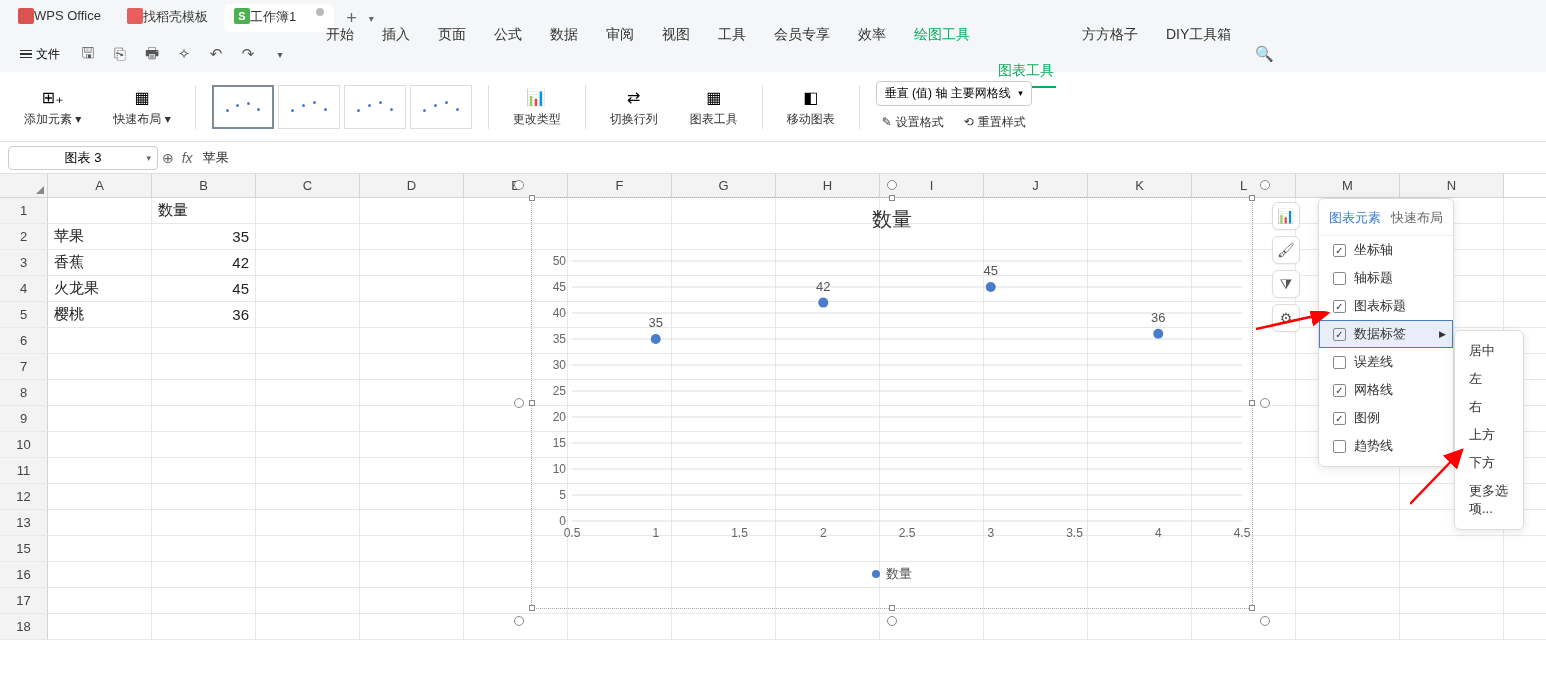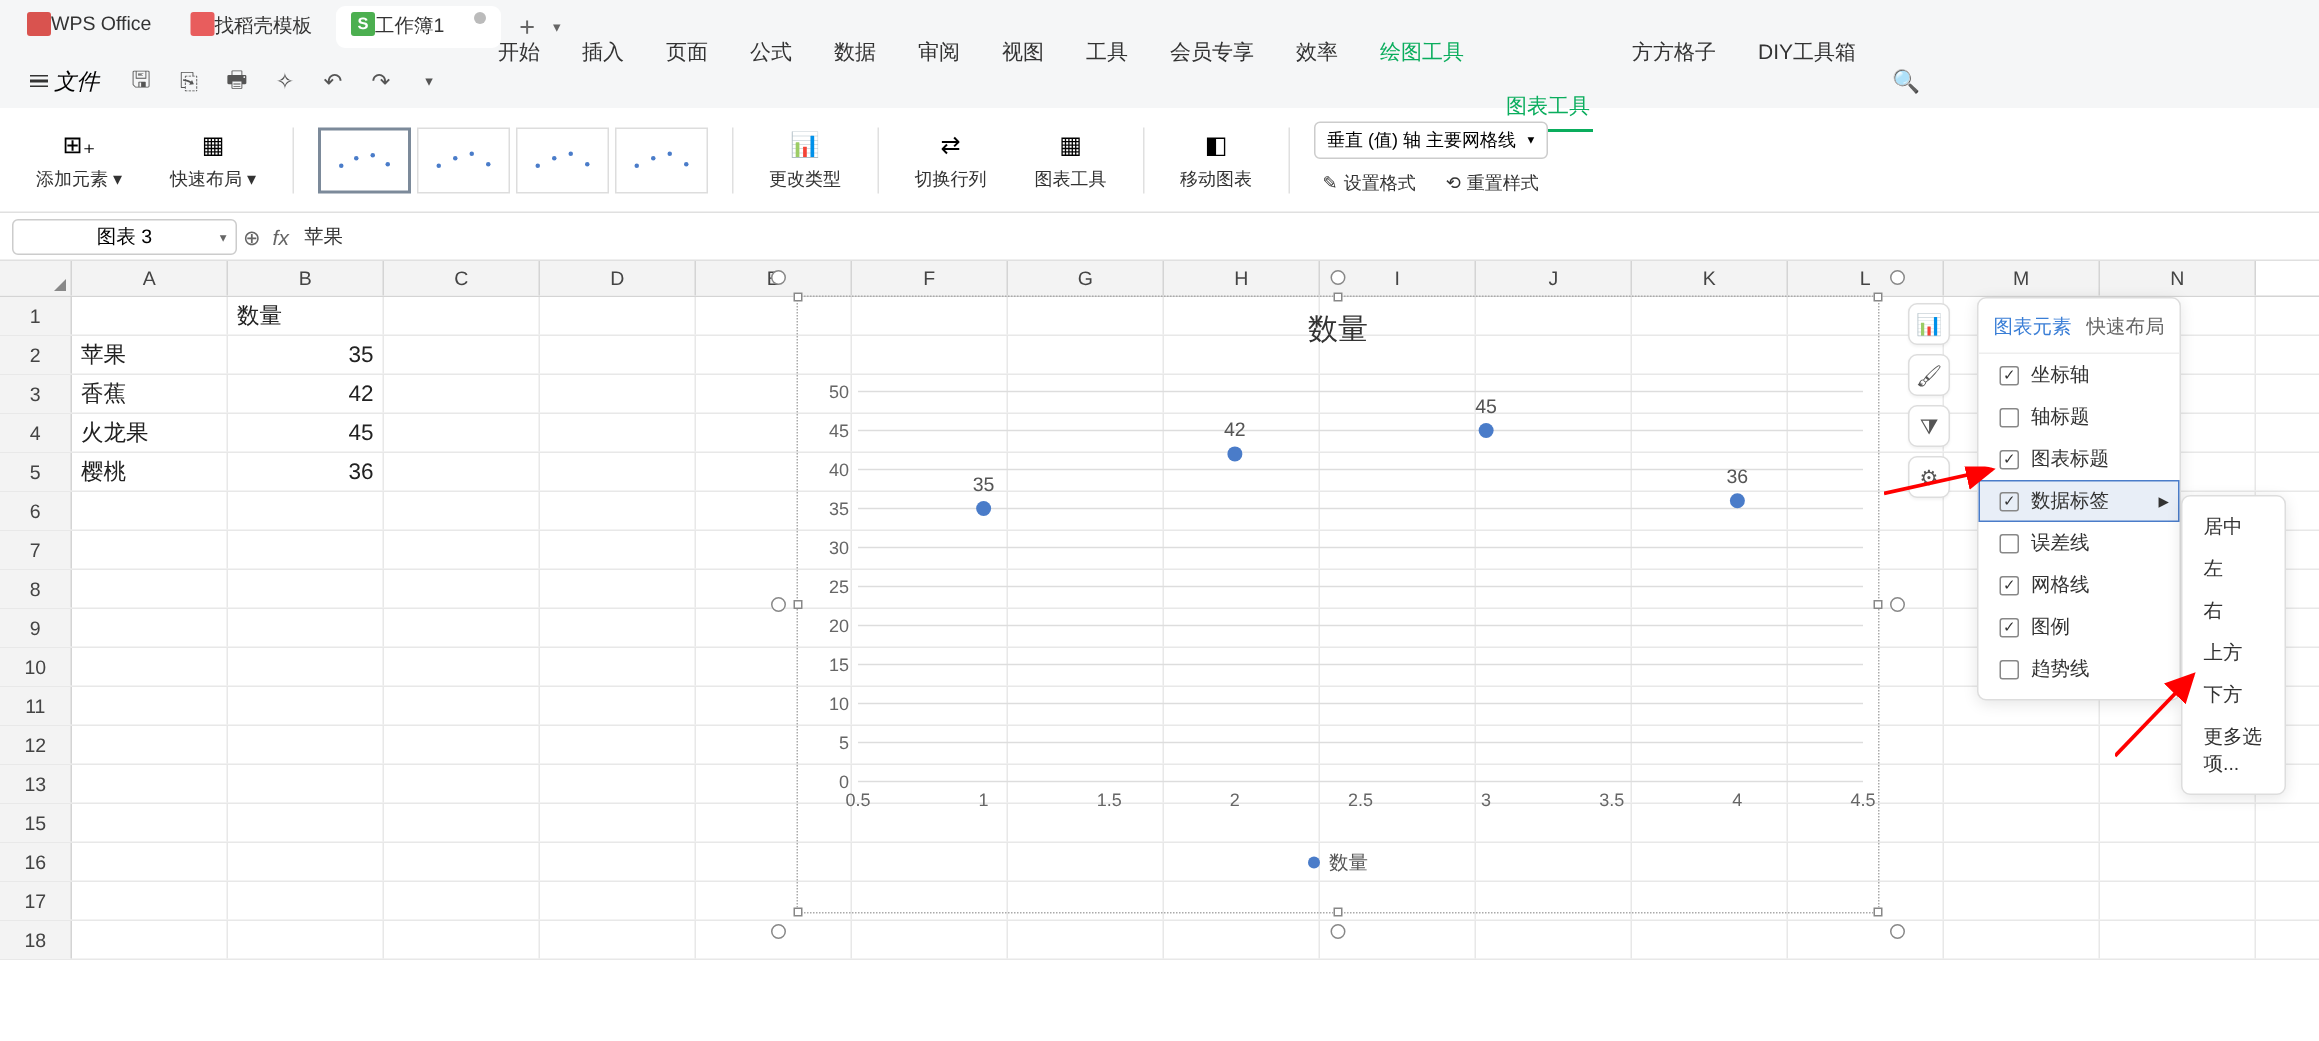--- a/index.html
+++ b/index.html
@@ -12,21 +12,21 @@
 .icon-wps { width: 16px; height: 16px; background: #d9534f; border-radius: 2px; }
 .icon-shell { width: 16px; height: 16px; background: #e85d5d; border-radius: 2px; }
 .icon-sheet { width: 16px; height: 16px; background: #4caf50; border-radius: 2px; color:#fff; font-size:11px; display:flex; align-items:center; justify-content:center; font-weight:bold; }
 .tab-dot { width: 8px; height: 8px; border-radius: 50%; background: #bbb; margin-left: 20px; }
 .tab-add { font-size: 18px; color: #666; padding: 0 6px; cursor: pointer; }
 .tab-dropdown { font-size: 10px; color: #666; }
 
 
 .menubar { height: 36px; display: flex; align-items: center; background: #f5f6f7; padding: 0 12px; gap: 2px; }
 .menu-left { display: flex; align-items: center; gap: 8px; }
-.menu-file { display: flex; align-items: center; gap: 4px; font-size: 15px; padding: 4px 8px; font-style: italic; }
+.menu-file { display: flex; align-items: center; gap: 4px; font-size: 12px; padding: 4px 8px; }
 .menu-hamburger { display: flex; flex-direction: column; gap: 2px; }
 .menu-hamburger span { width: 12px; height: 1.5px; background: #333; }
 .menu-icon-btn { width: 24px; height: 24px; display: flex; align-items: center; justify-content: center; color: #555; font-size: 15px; }
 .menu-tabs { display: flex; gap: 24px; margin-left: 30px; }
 .menu-tab { font-size: 14px; color: #333; padding: 6px 2px; cursor: pointer; }
 .menu-tab.green { color: #0aad5d; }
 .menu-tab.active { color: #0aad5d; font-weight: 500; border-bottom: 2px solid #0aad5d; margin-top: 36px; }
 .menu-search { margin-left: 20px; color: #666; font-size: 15px; }
 
 

